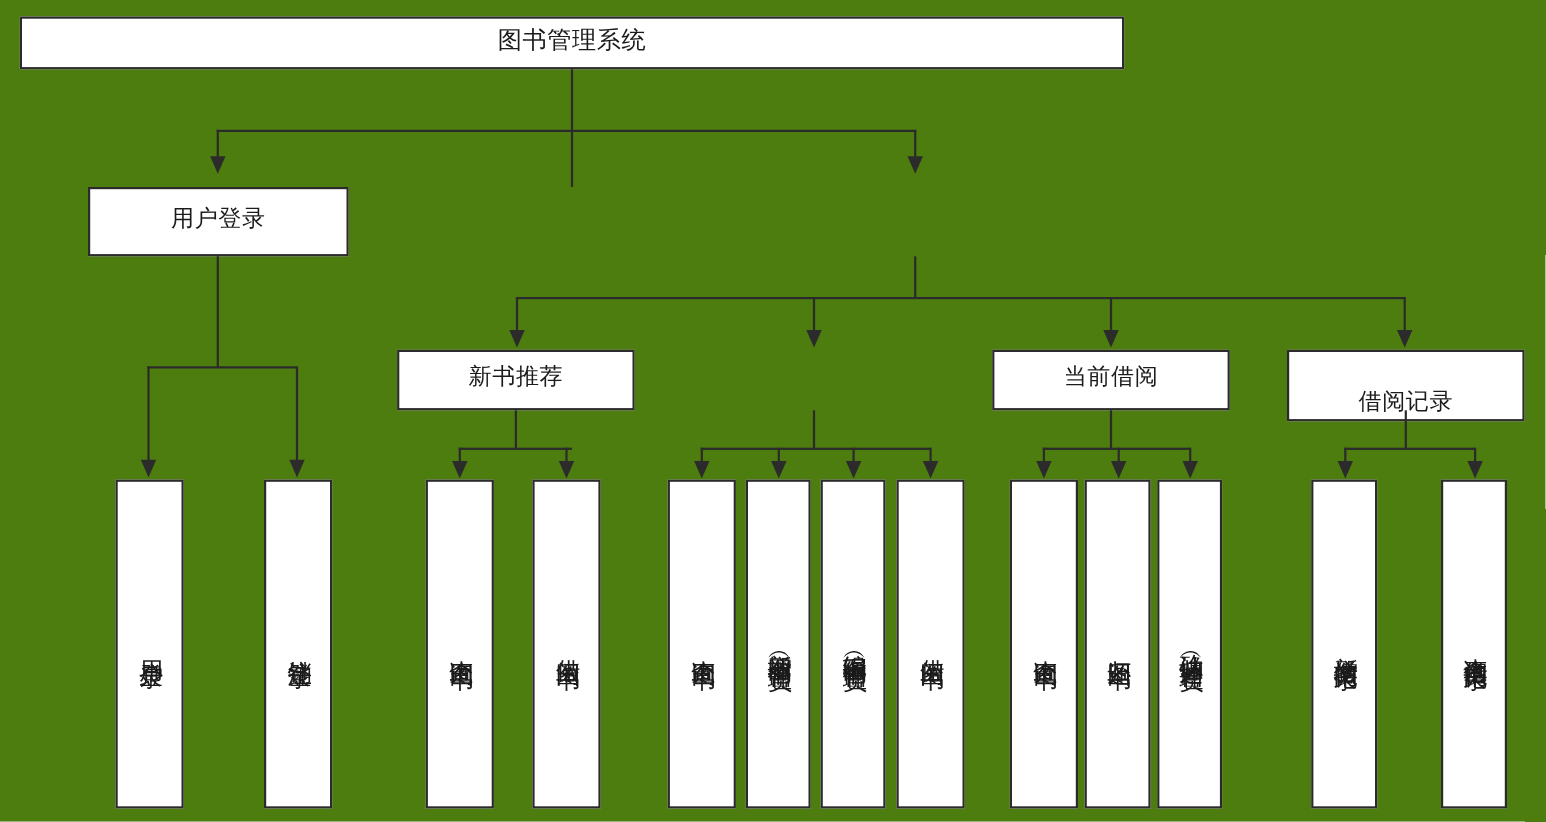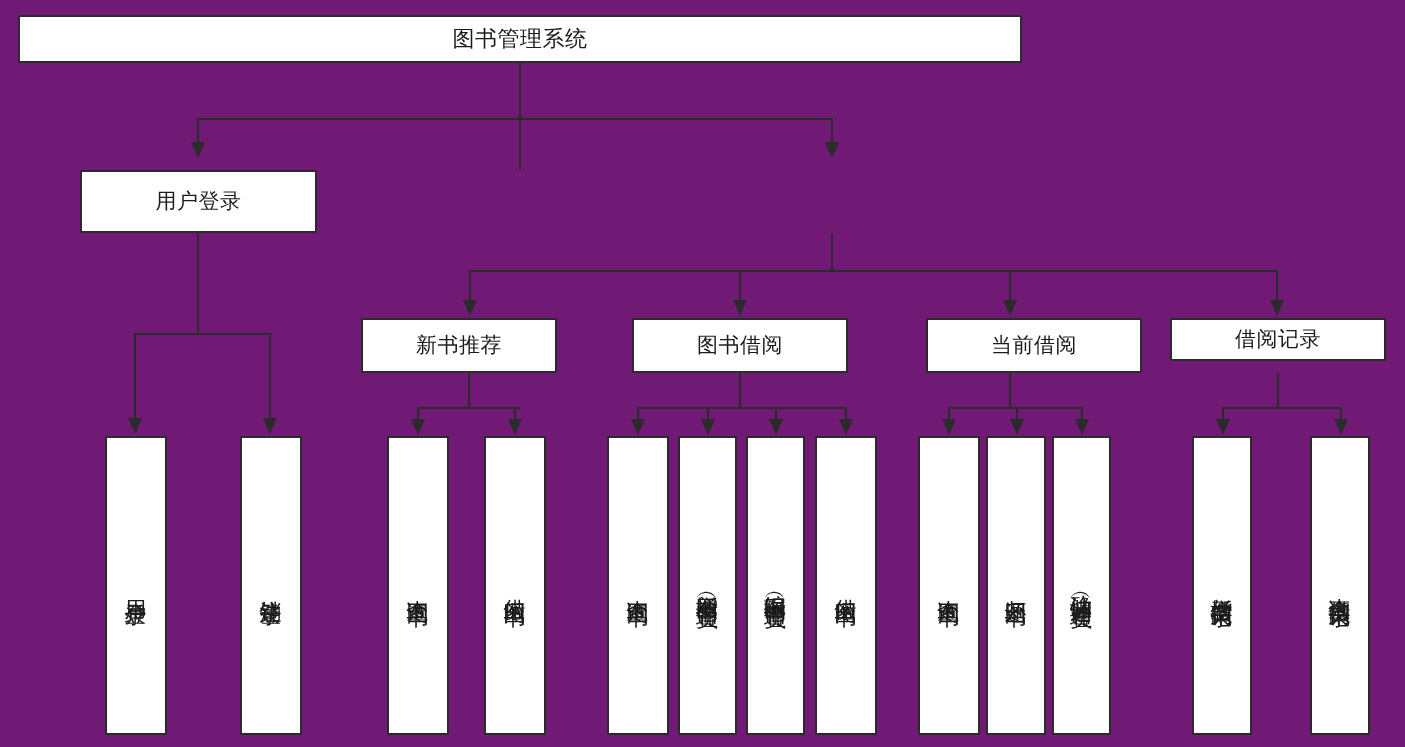--- a/index.html
+++ b/index.html
@@ -8,22 +8,23 @@
     padding: 0;
     background: #ffffff;
   }
   body {
     font-family: "DejaVu Sans", "Liberation Sans", sans-serif;
   }
   #canvas {
     position: relative;
     width: 1405px;
     height: 747px;
-    background: #701a75;
+    background: #4d7c0f;
     overflow: hidden;
+    font-family: Liberation Mono, monospace;
   }
   
   .node {
     position: absolute;
     box-sizing: border-box;
     background: #ffffff;
     border: 2px solid #2b2b2b;
     display: flex;
     align-items: center;
     justify-content: center;
@@ -114,30 +115,27 @@
   <div class="seg h" style="left:469px; top:270px; width:809px;"></div>
   <div class="seg v" style="left:469px; top:270px; height:32px;"></div>
   <div class="arrow" style="left:463px; top:300px;"></div>
   <div class="seg v" style="left:739px; top:270px; height:32px;"></div>
   <div class="arrow" style="left:733px; top:300px;"></div>
   <div class="seg v" style="left:1009px; top:270px; height:32px;"></div>
   <div class="arrow" style="left:1003px; top:300px;"></div>
   <div class="seg v" style="left:1276px; top:270px; height:32px;"></div>
   <div class="arrow" style="left:1270px; top:300px;"></div>
 
-  <div class="node horiz" style="left:361px; top:318px; width:196px; height:55px;">
+  <div class="node horiz" style="left:361px; top:318px; width:216px; height:55px;">
     <span class="label">新书推荐</span>
   </div>
-  <div class="node horiz" style="left:632px; top:318px; width:216px; height:55px;">
-    <span class="label">图书借阅</span>
-  </div>
-  <div class="node horiz" style="left:902px; top:318px; width:216px; height:55px;margin-left:24px;">
+  <div class="node horiz" style="left:902px; top:318px; width:216px; height:55px;">
     <span class="label">当前借阅</span>
   </div>
-  <div class="node horiz" style="left:1170px; top:318px; width:216px; height:43px;">
+  <div class="node horiz" style="left:1170px; top:318px; width:216px; height:65px;align-items:flex-end;">
     <span class="label">借阅记录</span>
   </div>
 
   <div class="seg v" style="left:468px; top:373px; height:35px;"></div>
   <div class="seg h" style="left:417px; top:407px; width:103px;"></div>
   <div class="seg v" style="left:417px; top:407px; height:14px;"></div>
   <div class="arrow" style="left:411px; top:419px;"></div>
   <div class="seg v" style="left:514px; top:407px; height:14px;"></div>
   <div class="arrow" style="left:508px; top:419px;"></div>
 

